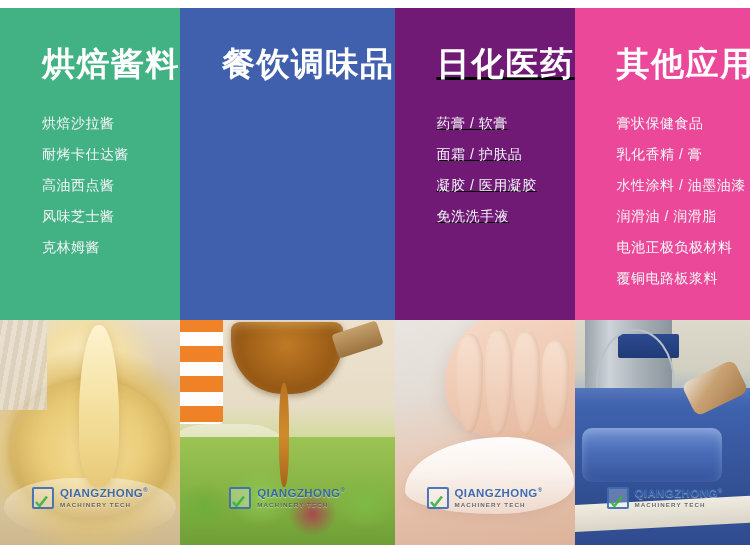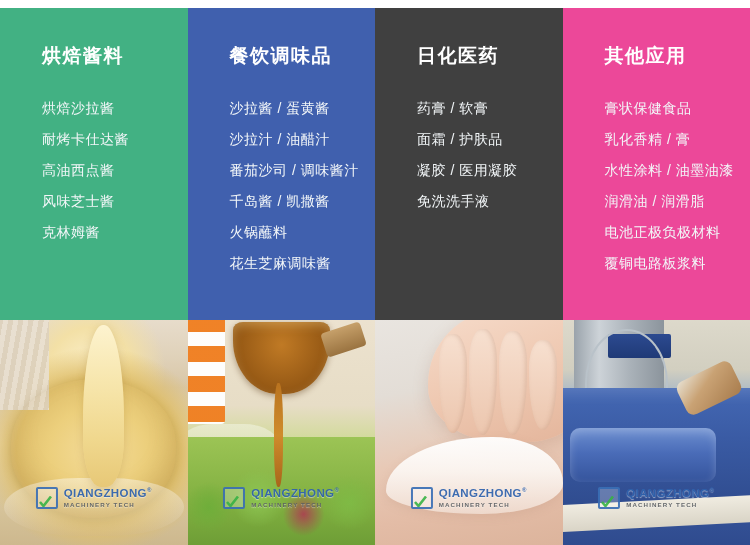--- a/index.html
+++ b/index.html
@@ -12,21 +12,21 @@
   .col { position:relative; flex:1 1 0; height:545px; display:flex; flex-direction:column; }
 
   
   .panel-spacer { height:8px; background:#ffffff; flex:0 0 8px; }
   .panel { flex:0 0 312px; height:312px; padding:38px 0 0 42px; position:relative; overflow:hidden; }
   .panel.green { background:#42b183; }
   .panel.blue  { background:#4060ae; }
 
   .panel-title {
     color:#ffffff;
-    font-size:19px;
+    font-size:33px;
     font-weight:bold;
     letter-spacing:1.5px;
     line-height:1.1;
     margin-bottom:26px;
     white-space:nowrap;
   }
   .panel-list { list-style:none; }
   .panel-list li {
     color:#f2f6f8;
     font-size:14px;
@@ -243,28 +243,20 @@
             <span class="wm-sub">MACHINERY TECH</span>
           </span>
         </div>
       </div>
     </div>
 
     <div class="col">
       <div class="panel-spacer"></div>
       <div class="panel blue" style="background: rgb(64, 96, 174);">
         <div class="panel-title">餐饮调味品</div>
-        <ul class="panel-list">
-          <li>沙拉酱 / 蛋黄酱</li>
-          <li>沙拉汁 / 油醋汁</li>
-          <li>番茄沙司 / 调味酱汁</li>
-          <li>千岛酱 / 凯撒酱</li>
-          <li>火锅蘸料</li>
-          <li>花生芝麻调味酱</li>
-        </ul>
       </div>
       <div class="photo">
         <div class="photo-art ph2">
           <div class="stripe"></div>
           <div class="plate"></div>
           <div class="greens"></div>
           <div class="cup"></div>
           <div class="handle"></div>
           <div class="pour"></div>
         </div>
@@ -278,21 +270,21 @@
           <span class="wm-text">
             <span class="wm-name">QIANGZHONG<span class="reg">®</span></span>
             <span class="wm-sub">MACHINERY TECH</span>
           </span>
         </div>
       </div>
     </div>
 
     <div class="col">
       <div class="panel-spacer"></div>
-      <div class="panel green" style="background: #404040;">
+      <div class="panel green" style="background: #701a75; text-decoration: underline;">
         <div class="panel-title">日化医药</div>
         <ul class="panel-list">
           <li>药膏 / 软膏</li>
           <li>面霜 / 护肤品</li>
           <li>凝胶 / 医用凝胶</li>
           <li>免洗洗手液</li>
         </ul>
       </div>
       <div class="photo">
         <div class="photo-art ph3">

